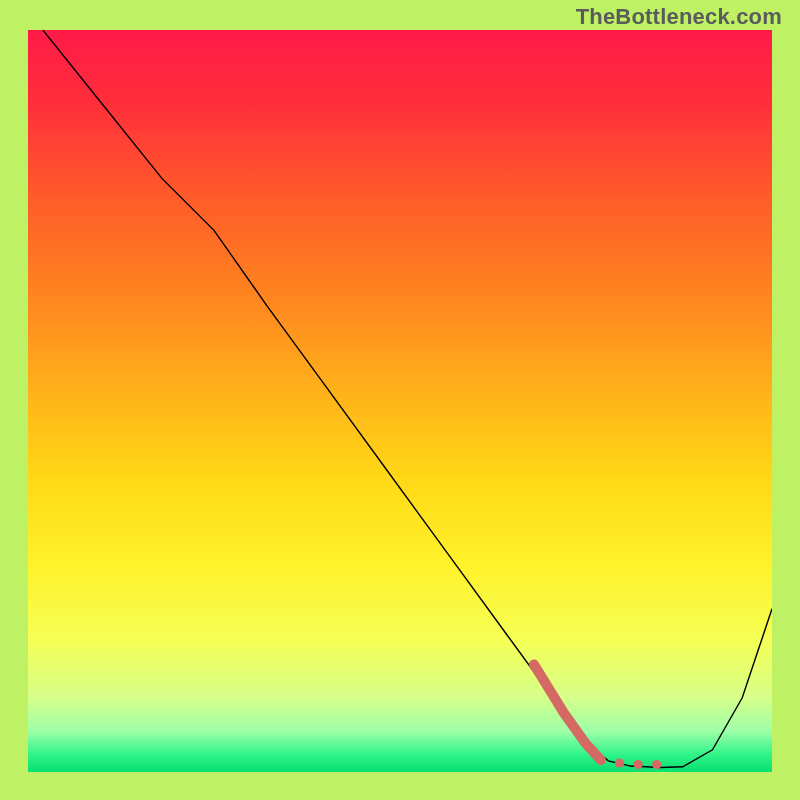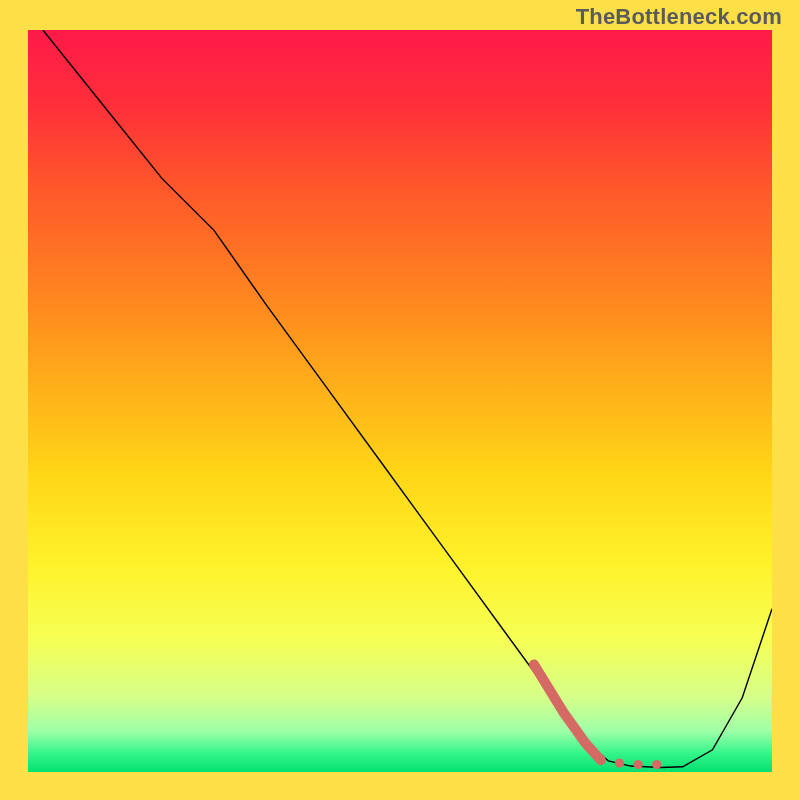--- a/index.html
+++ b/index.html
@@ -9,21 +9,21 @@
     height: 800px;
     background: #000;
     overflow: hidden;
   }
   .frame {
     position: absolute;
     left: 0;
     top: 0;
     width: 800px;
     height: 800px;
-    background: #fde047;
+    background: #bef264;
   }
   .watermark {
     position: absolute;
     right: 18px;
     top: 4px;
     font-family: Arial, Helvetica, sans-serif;
     font-size: 22px;
     font-weight: 600;
     color: #5b5b5b;
     letter-spacing: 0.2px;

